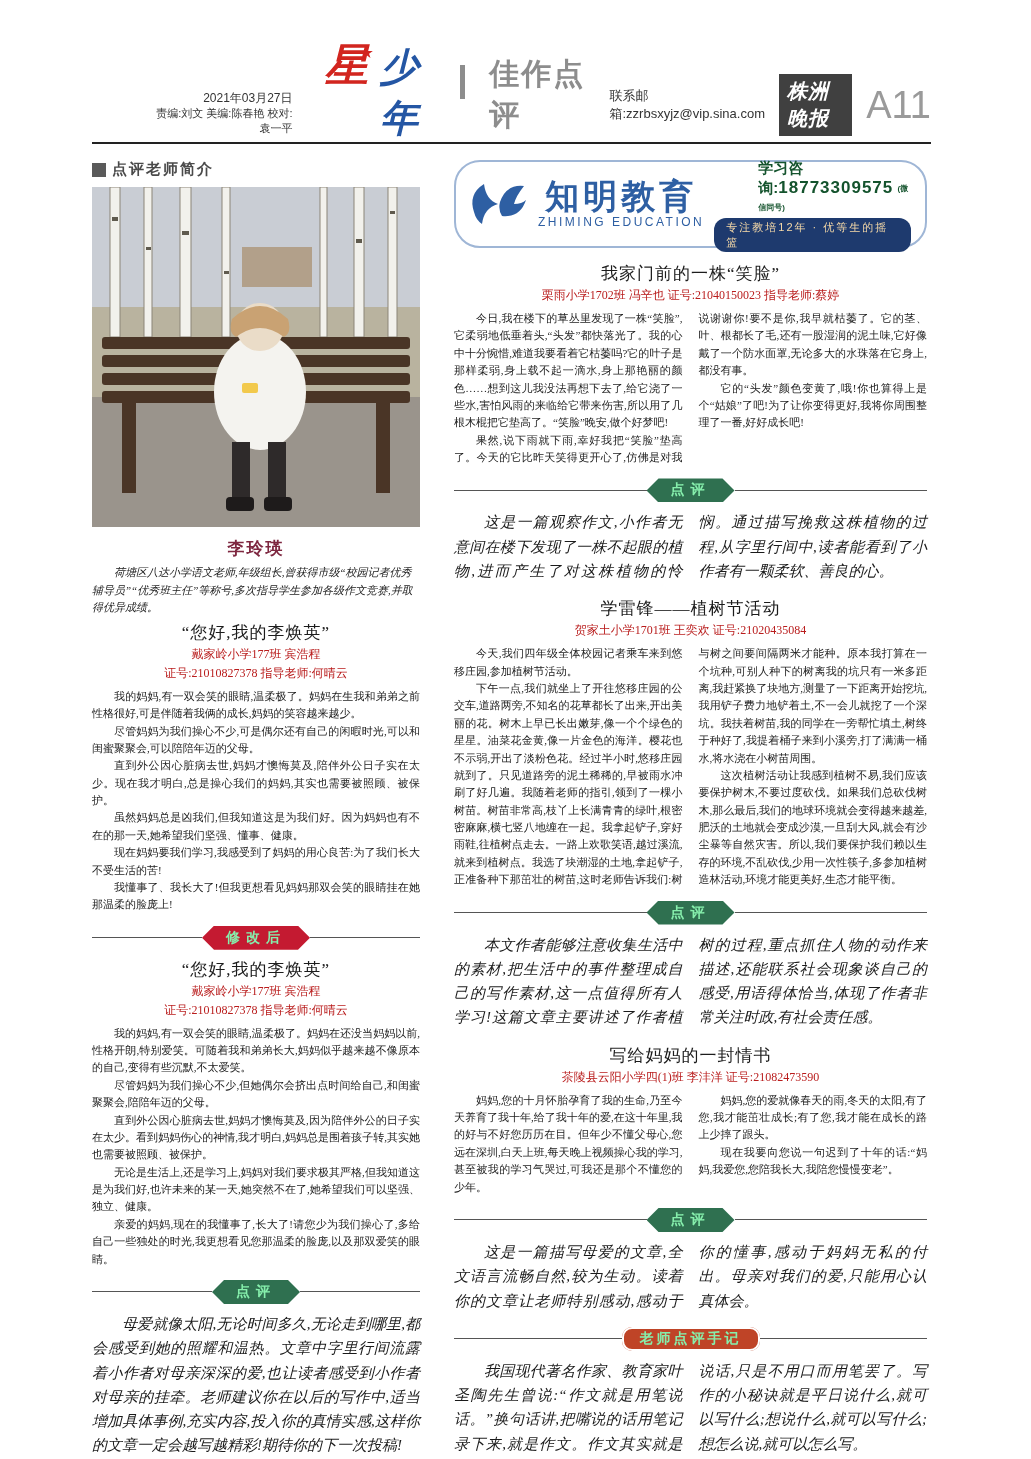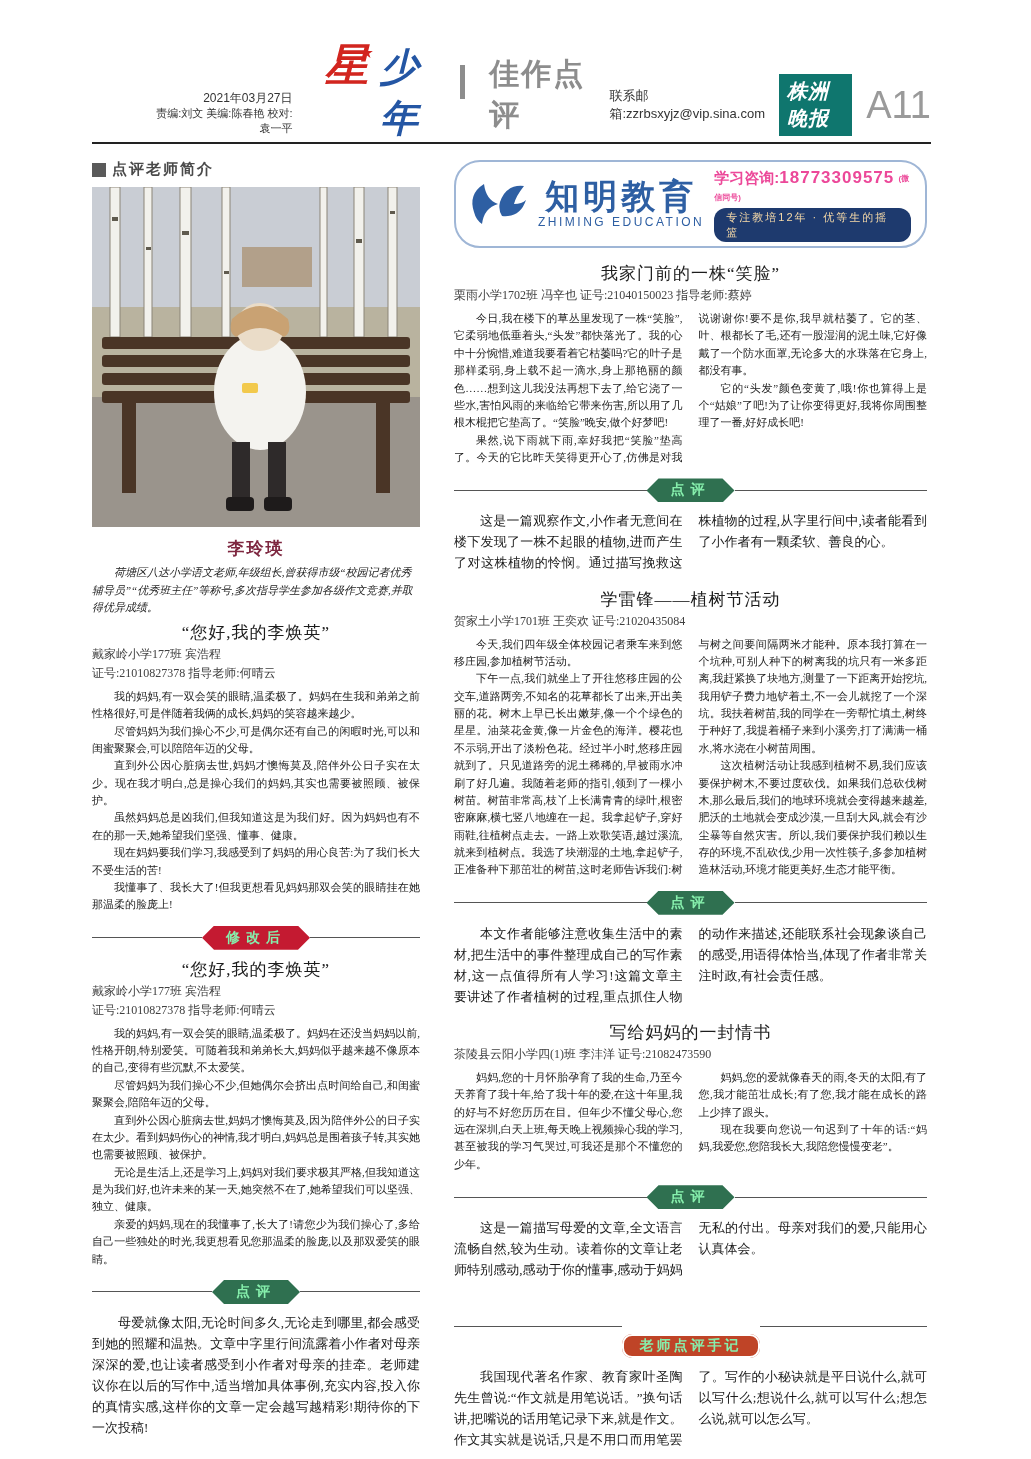--- a/index.html
+++ b/index.html
@@ -18,60 +18,60 @@
   .mast-date { font-size:12px; }
   .mast-editors { font-size:11px; }
   .logo { display:flex; align-items:baseline; margin:0 6px 0 18px; position:relative; top:8px; }
   .logo-xing { color:#d2251f; font-size:44px; font-weight:bold; font-style:italic; font-family:"Liberation Sans",sans-serif; letter-spacing:-3px; }
   .logo-star { color:#d2251f; font-size:16px; position:relative; top:-22px; left:-6px; }
   .logo-shaonian { color:#2456a4; font-size:38px; font-weight:bold; font-style:italic; font-family:"Liberation Sans",sans-serif; letter-spacing:-2px; }
   .sect-divider { width:6px; height:34px; background:#8d8d8d; margin:0 10px; align-self:center; }
   .sect-title { color:#8d8d8d; font-size:30px; font-weight:bold; font-family:"Liberation Sans",sans-serif; letter-spacing:2px; }
   .mast-right { margin-left:auto; display:flex; align-items:center; gap:14px;margin-top:43px; }
   .mast-email { font-size:13px; color:#333; font-family:"Liberation Sans",sans-serif; }
-  .paper-box { background:#0f766e; color:#fff; font-weight:bold; font-size:20px; padding:4px 8px; letter-spacing:1px; font-style:italic; }
+  .paper-box { background:#404040; color:#fff; font-weight:bold; font-size:20px; padding:4px 8px; letter-spacing:1px; font-style:italic; }
   .page-no { color:#9a9a9a; font-size:38px; font-family:"Liberation Sans",sans-serif; }
 
   
   .cols { display:flex; gap:34px; margin-top:16px; }
   .col-left { width:328px; flex:none; }
   .col-right { width:473px; flex:none; }
 
   
   .intro-head { display:flex; align-items:center; gap:6px; font-family:"Liberation Sans",sans-serif; font-weight:bold; font-size:15px; color:#4a4a4a; letter-spacing:2px; margin-bottom:8px; }
   .intro-sq { width:14px; height:14px; background:#5a5a5a; display:inline-block; }
   .photo-wrap { width:100%; height:340px; overflow:hidden; background:#cfd3d8; }
   .teacher-name { text-align:center; color:#7e2740; font-weight:bold; font-size:17px; margin:10px 0 4px; letter-spacing:2px; }
   .teacher-bio { font-size:11px; line-height:1.6; text-indent:2em; font-style:italic; color:#222; }
 
   .ribbon { display:flex; align-items:center; margin:12px 0 8px; }
   .ribbon::before, .ribbon::after { content:""; flex:1; border-top:1.6px solid #555; }
   .ribbon-label { color:#86efac; font-weight:bold; font-family:"Liberation Sans",sans-serif; font-size:14px; padding:3px 24px; letter-spacing:6px;
     clip-path:polygon(12px 0, calc(100% - 12px) 0, 100% 50%, calc(100% - 12px) 100%, 12px 100%, 0 50%); }
   .ribbon-red .ribbon-label { background:#c41a31; }
   .ribbon-green .ribbon-label { background:#2f7050; }
-  .ribbon-note .ribbon-label { background:#bf4427; clip-path:none; border-radius:10px; padding:3px 18px; letter-spacing:3px; box-shadow:0 0 0 2px #fff inset;margin-top:40px; }
+  .ribbon-note .ribbon-label { background:#bf4427; clip-path:none; border-radius:10px; padding:3px 18px; letter-spacing:3px; box-shadow:0 0 0 2px #fff inset; }
 
   .essay-title { text-align:center; font-size:17px; margin:4px 0 2px; letter-spacing:1px; }
-  .essay-byline { font-size:12px; color:#404040; margin-bottom:2px; }
+  .essay-byline { text-align:center; font-size:12px; color:#b91c1c; margin-bottom:2px; }
   .essay-body { margin-top:6px; font-size:11px; line-height:1.58; text-align:justify; }
   .essay-body p { text-indent:2em; }
   .two-col { column-count:2; column-gap:16px; }
-  .comment-text { font-size:13px; line-height:1.62; text-align:justify; color:#1a1a1a; }
+  .comment-text { font-size:15px; line-height:1.62; text-align:justify; font-style:italic; color:#1a1a1a; }
   .comment-text p { text-indent:2em; }
 
   
   .ad { border:2px solid #9fb6d6; border-radius:26px; padding:6px 14px 6px 10px; display:flex; align-items:center; gap:10px; height:88px; }
   .ad-logo { flex:none; }
   .ad-name { flex:none; text-align:center; }
   .ad-name-cn { color:#2e5fa3; font-size:34px; font-weight:bold; font-family:"Liberation Sans",sans-serif; letter-spacing:4px; line-height:1.05; }
   .ad-name-en { color:#2e5fa3; font-size:12px; font-family:"Liberation Sans",sans-serif; letter-spacing:2.5px; }
   .ad-right { margin-left:auto; text-align:left; font-family:"Liberation Sans",sans-serif; }
   .ad-line1 { color:#2e5fa3; font-weight:bold; font-size:13px; letter-spacing:4px; }
-  .ad-line2 { color:#ec4899; font-weight:bold; font-size:15px; margin-top:2px; }
+  .ad-line2 { color:#14532d; font-weight:bold; font-size:15px; margin-top:2px;margin-left:44px; }
   .ad-line2 .phone { font-size:17px; letter-spacing:1px; }
   .ad-line2 .note { font-size:8px; vertical-align:2px; }
   .ad-pill { margin-top:3px; background:#1e3a6e; color:#f5d9a8; border-radius:12px; font-size:11px; letter-spacing:2px; padding:2px 12px; display:inline-block; }
 
   .r-essay { margin-top:14px; }
 </style>
 </head>
 <body>
 
 <div class="page">

